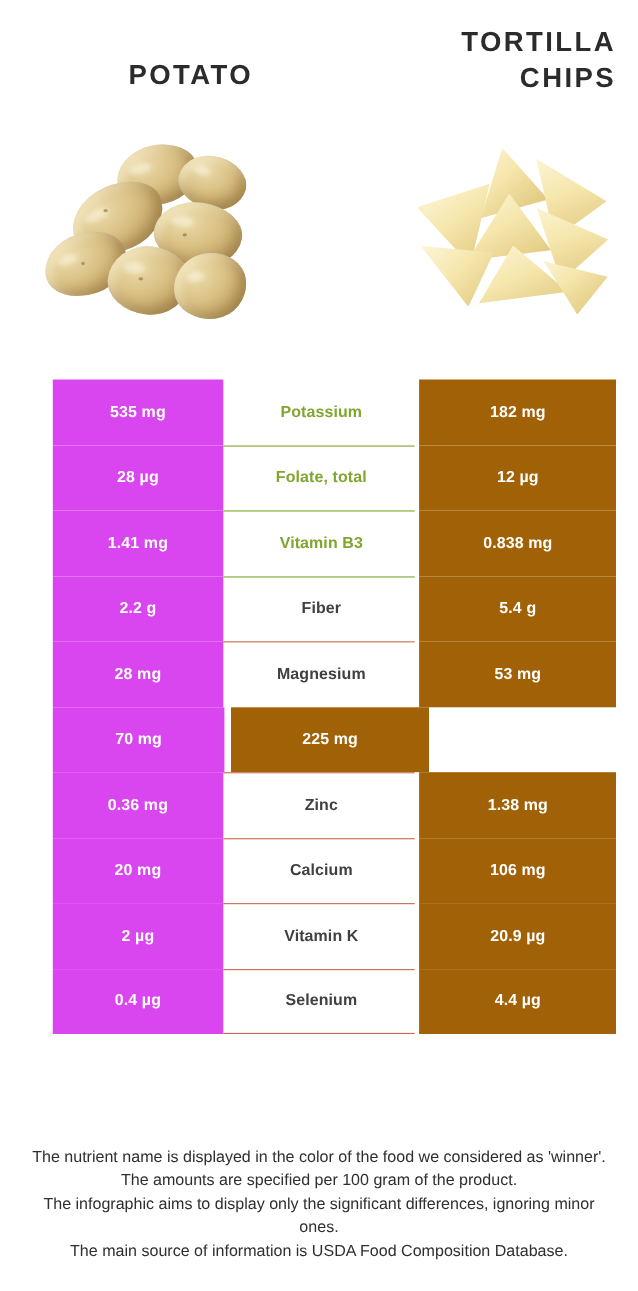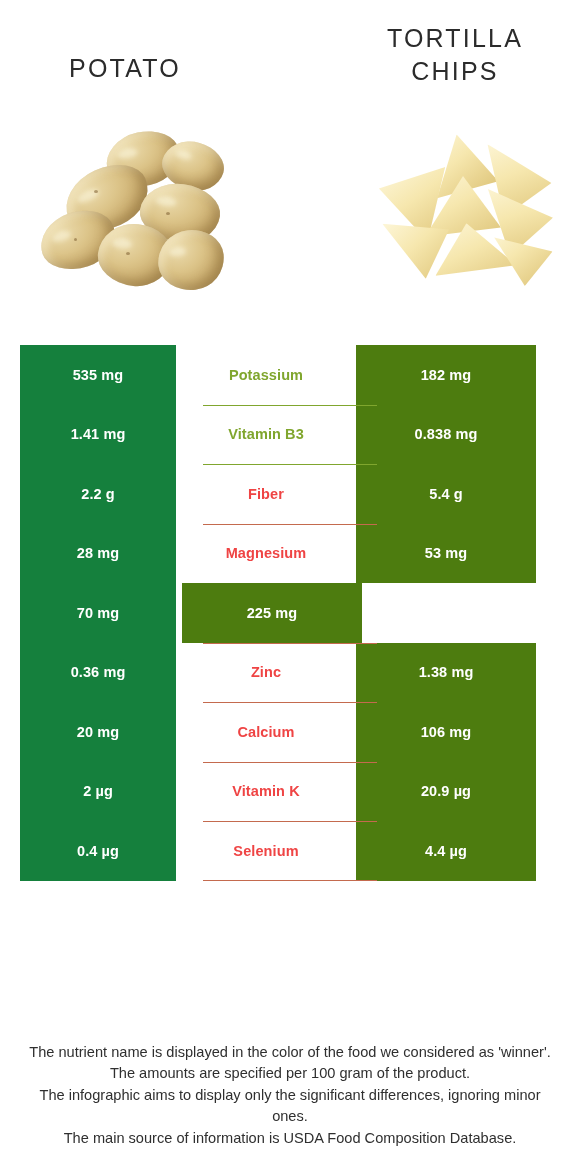--- a/index.html
+++ b/index.html
@@ -18,26 +18,26 @@
     width: 580px;
     height: 1174px;
     background: #ffffff;
     overflow: hidden;
   }
 
   
   .title {
     position: absolute;
     font-family: "Liberation Sans", sans-serif;
-    font-weight: 400;
+    font-weight: 700;
     font-size: 25px;
     letter-spacing: 2.2px;
     text-transform: uppercase;
     color: #2b2b2b;
-    text-align: center;
+    text-align: right;
     line-height: 1.32;
     white-space: pre-line;
   }
   #title-left  { left: 20px;  top: 52px; width: 210px; }
   #title-right { left: 350px; top: 22px; width: 210px; }
 
   
   #vs {
     position: absolute;
     left: 232px;
@@ -112,38 +112,39 @@
     display: flex;
     align-items: center;
     justify-content: center;
     font-size: 14.5px;
     font-weight: 600;
     letter-spacing: 0.1px;
     white-space: nowrap;
   }
   .cell-left {
     width: 156px;
-    background: #15803d;
+    background: #d946ef;
     color: #ffffff;
     margin-right: 3px;
+    margin-left: 28px;
   }
   .cell-mid {
     width: 174px;
     background: #ffffff;
     font-weight: 700;
     font-size: 14.5px;
   }
   .cell-right {
     width: 180px;
-    background: #4d7c0f;
+    background: #a16207;
     color: #ffffff;
     margin-left: 3px;
   }
   .row.green .cell-mid { color: #80a62e; }
-  .row.orange .cell-mid { color: #ef4444; }
+  .row.orange .cell-mid { color: #404040; }
 
   
   .row + .row .cell-mid::before {
     content: "";
     position: absolute;
     top: 0;
     left: 183px;
     width: 174px;
     height: 1px;
   }
@@ -213,20 +214,25 @@
   </div>
 
 
   <div id="table">
       <div class="row green">
         <div class="cell cell-left">535 mg</div>
         <div class="cell cell-mid">Potassium</div>
         <div class="cell cell-right">182 mg</div>
       </div>
       <div class="row green">
+        <div class="cell cell-left">28 µg</div>
+        <div class="cell cell-mid">Folate, total</div>
+        <div class="cell cell-right">12 µg</div>
+      </div>
+      <div class="row green">
         <div class="cell cell-left">1.41 mg</div>
         <div class="cell cell-mid">Vitamin B3</div>
         <div class="cell cell-right">0.838 mg</div>
       </div>
       <div class="row orange">
         <div class="cell cell-left">2.2 g</div>
         <div class="cell cell-mid">Fiber</div>
         <div class="cell cell-right">5.4 g</div>
       </div>
       <div class="row orange">

